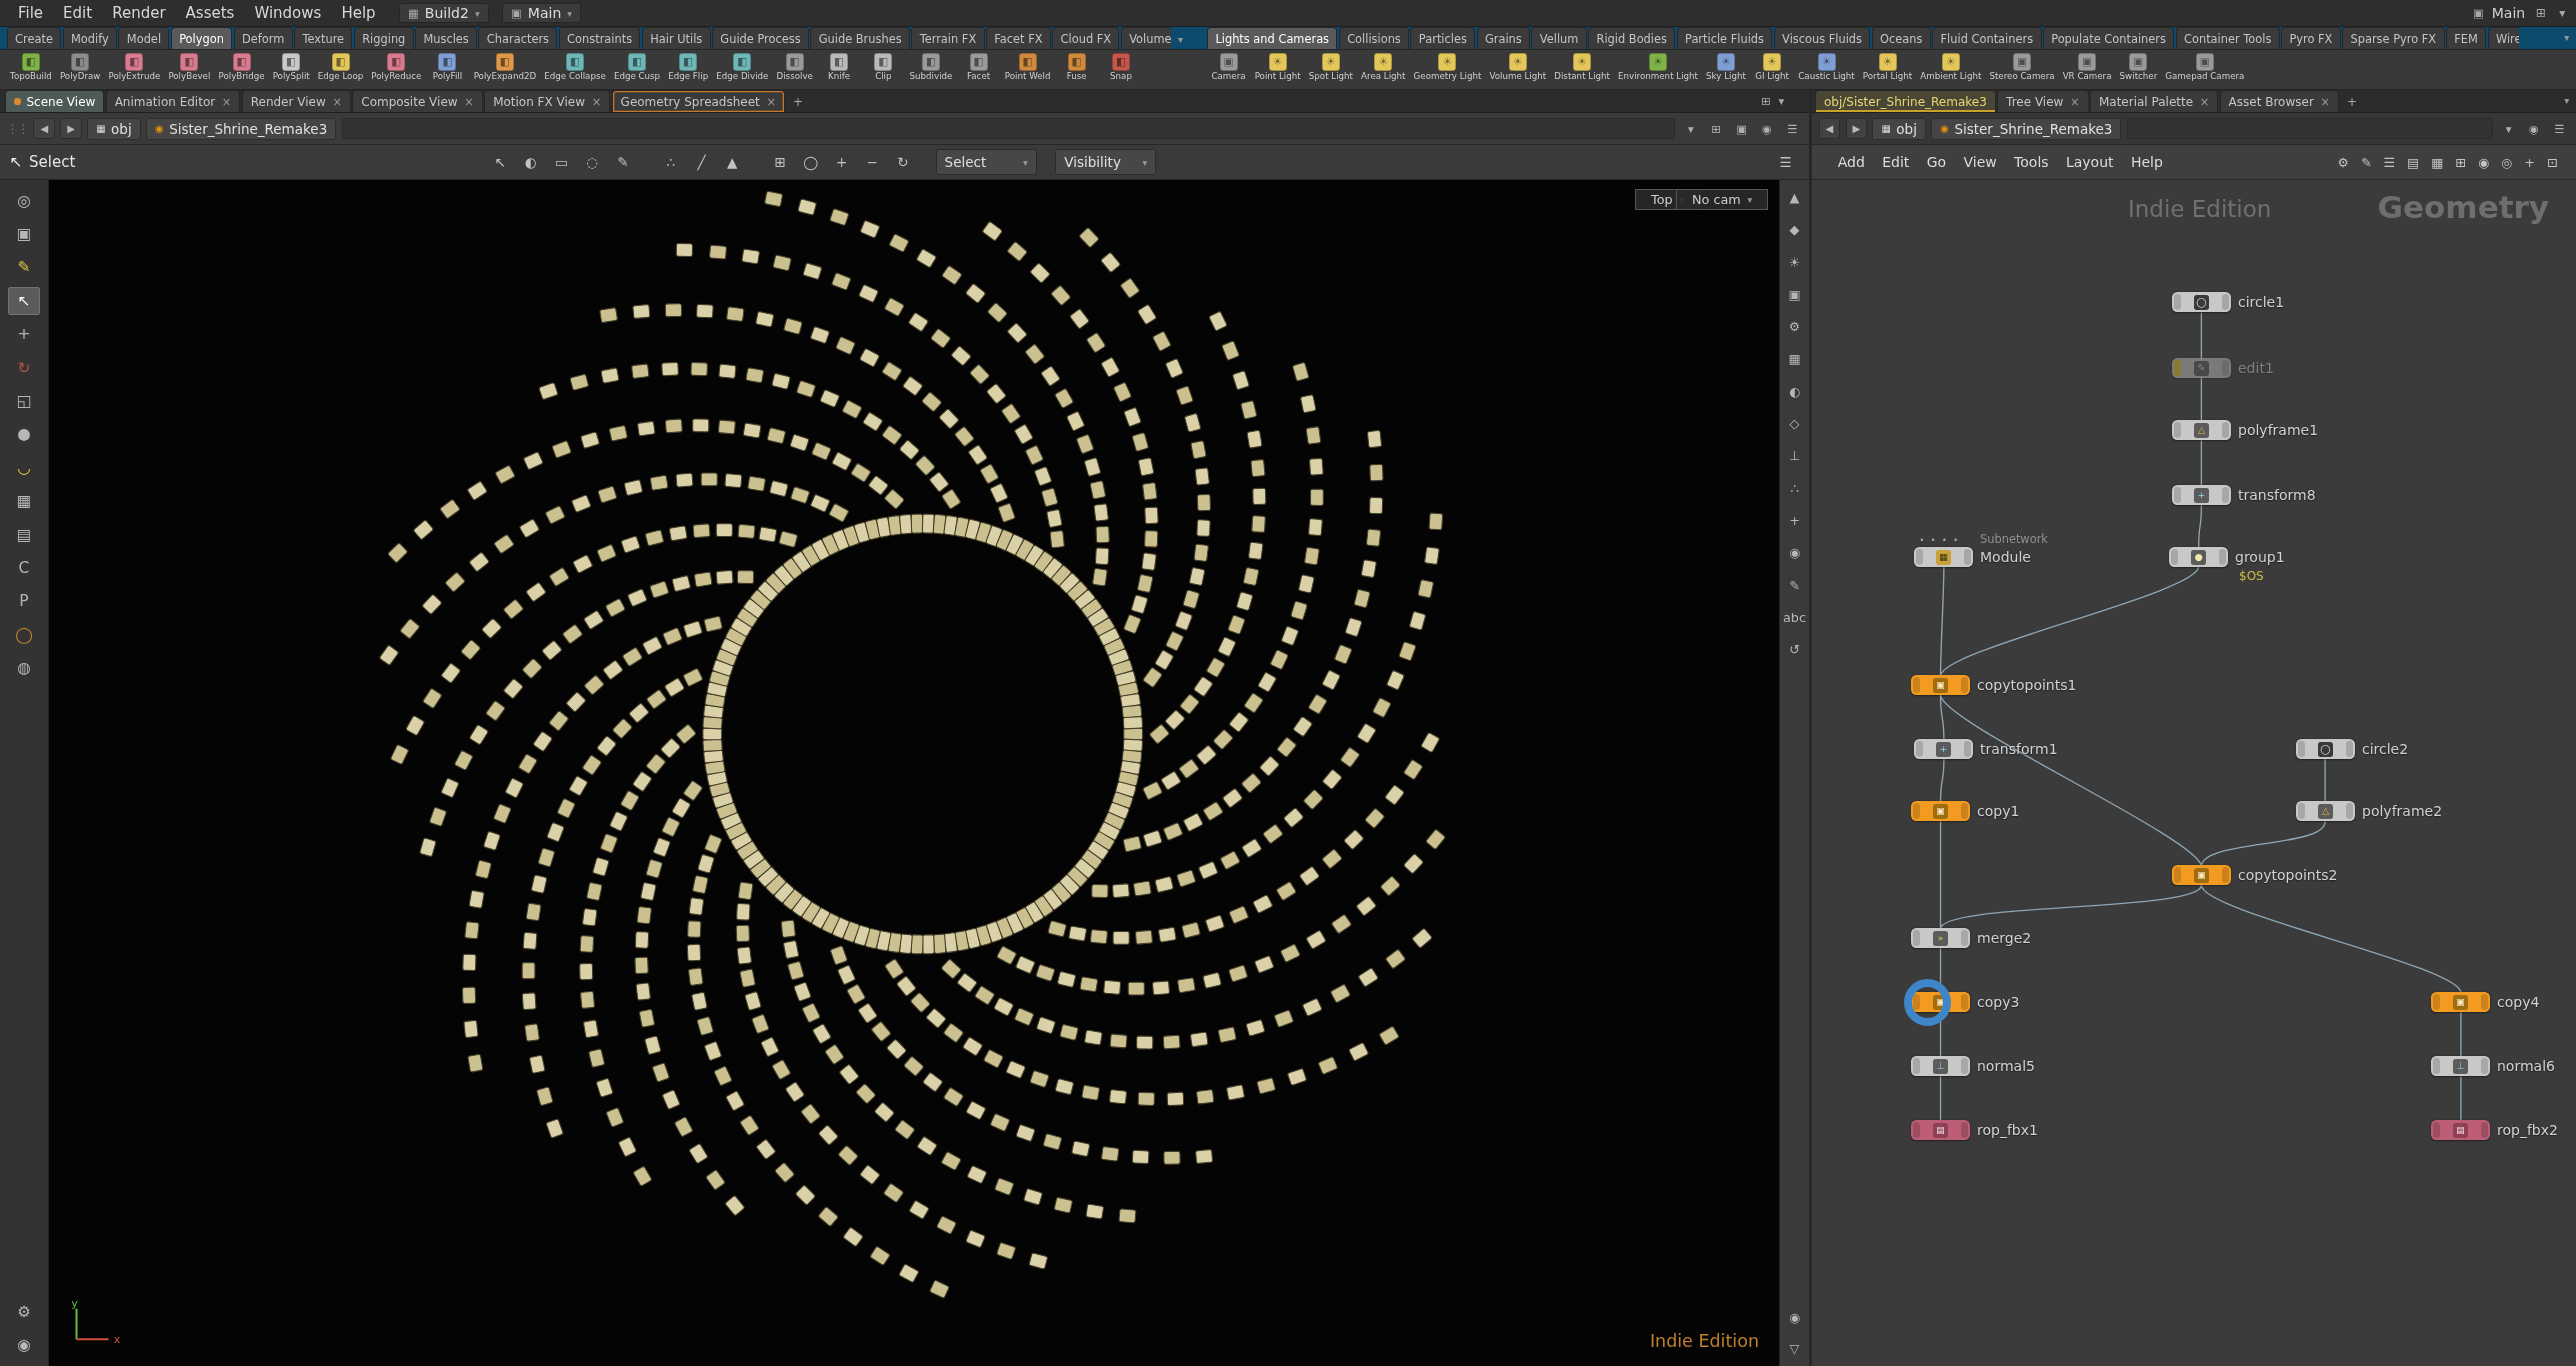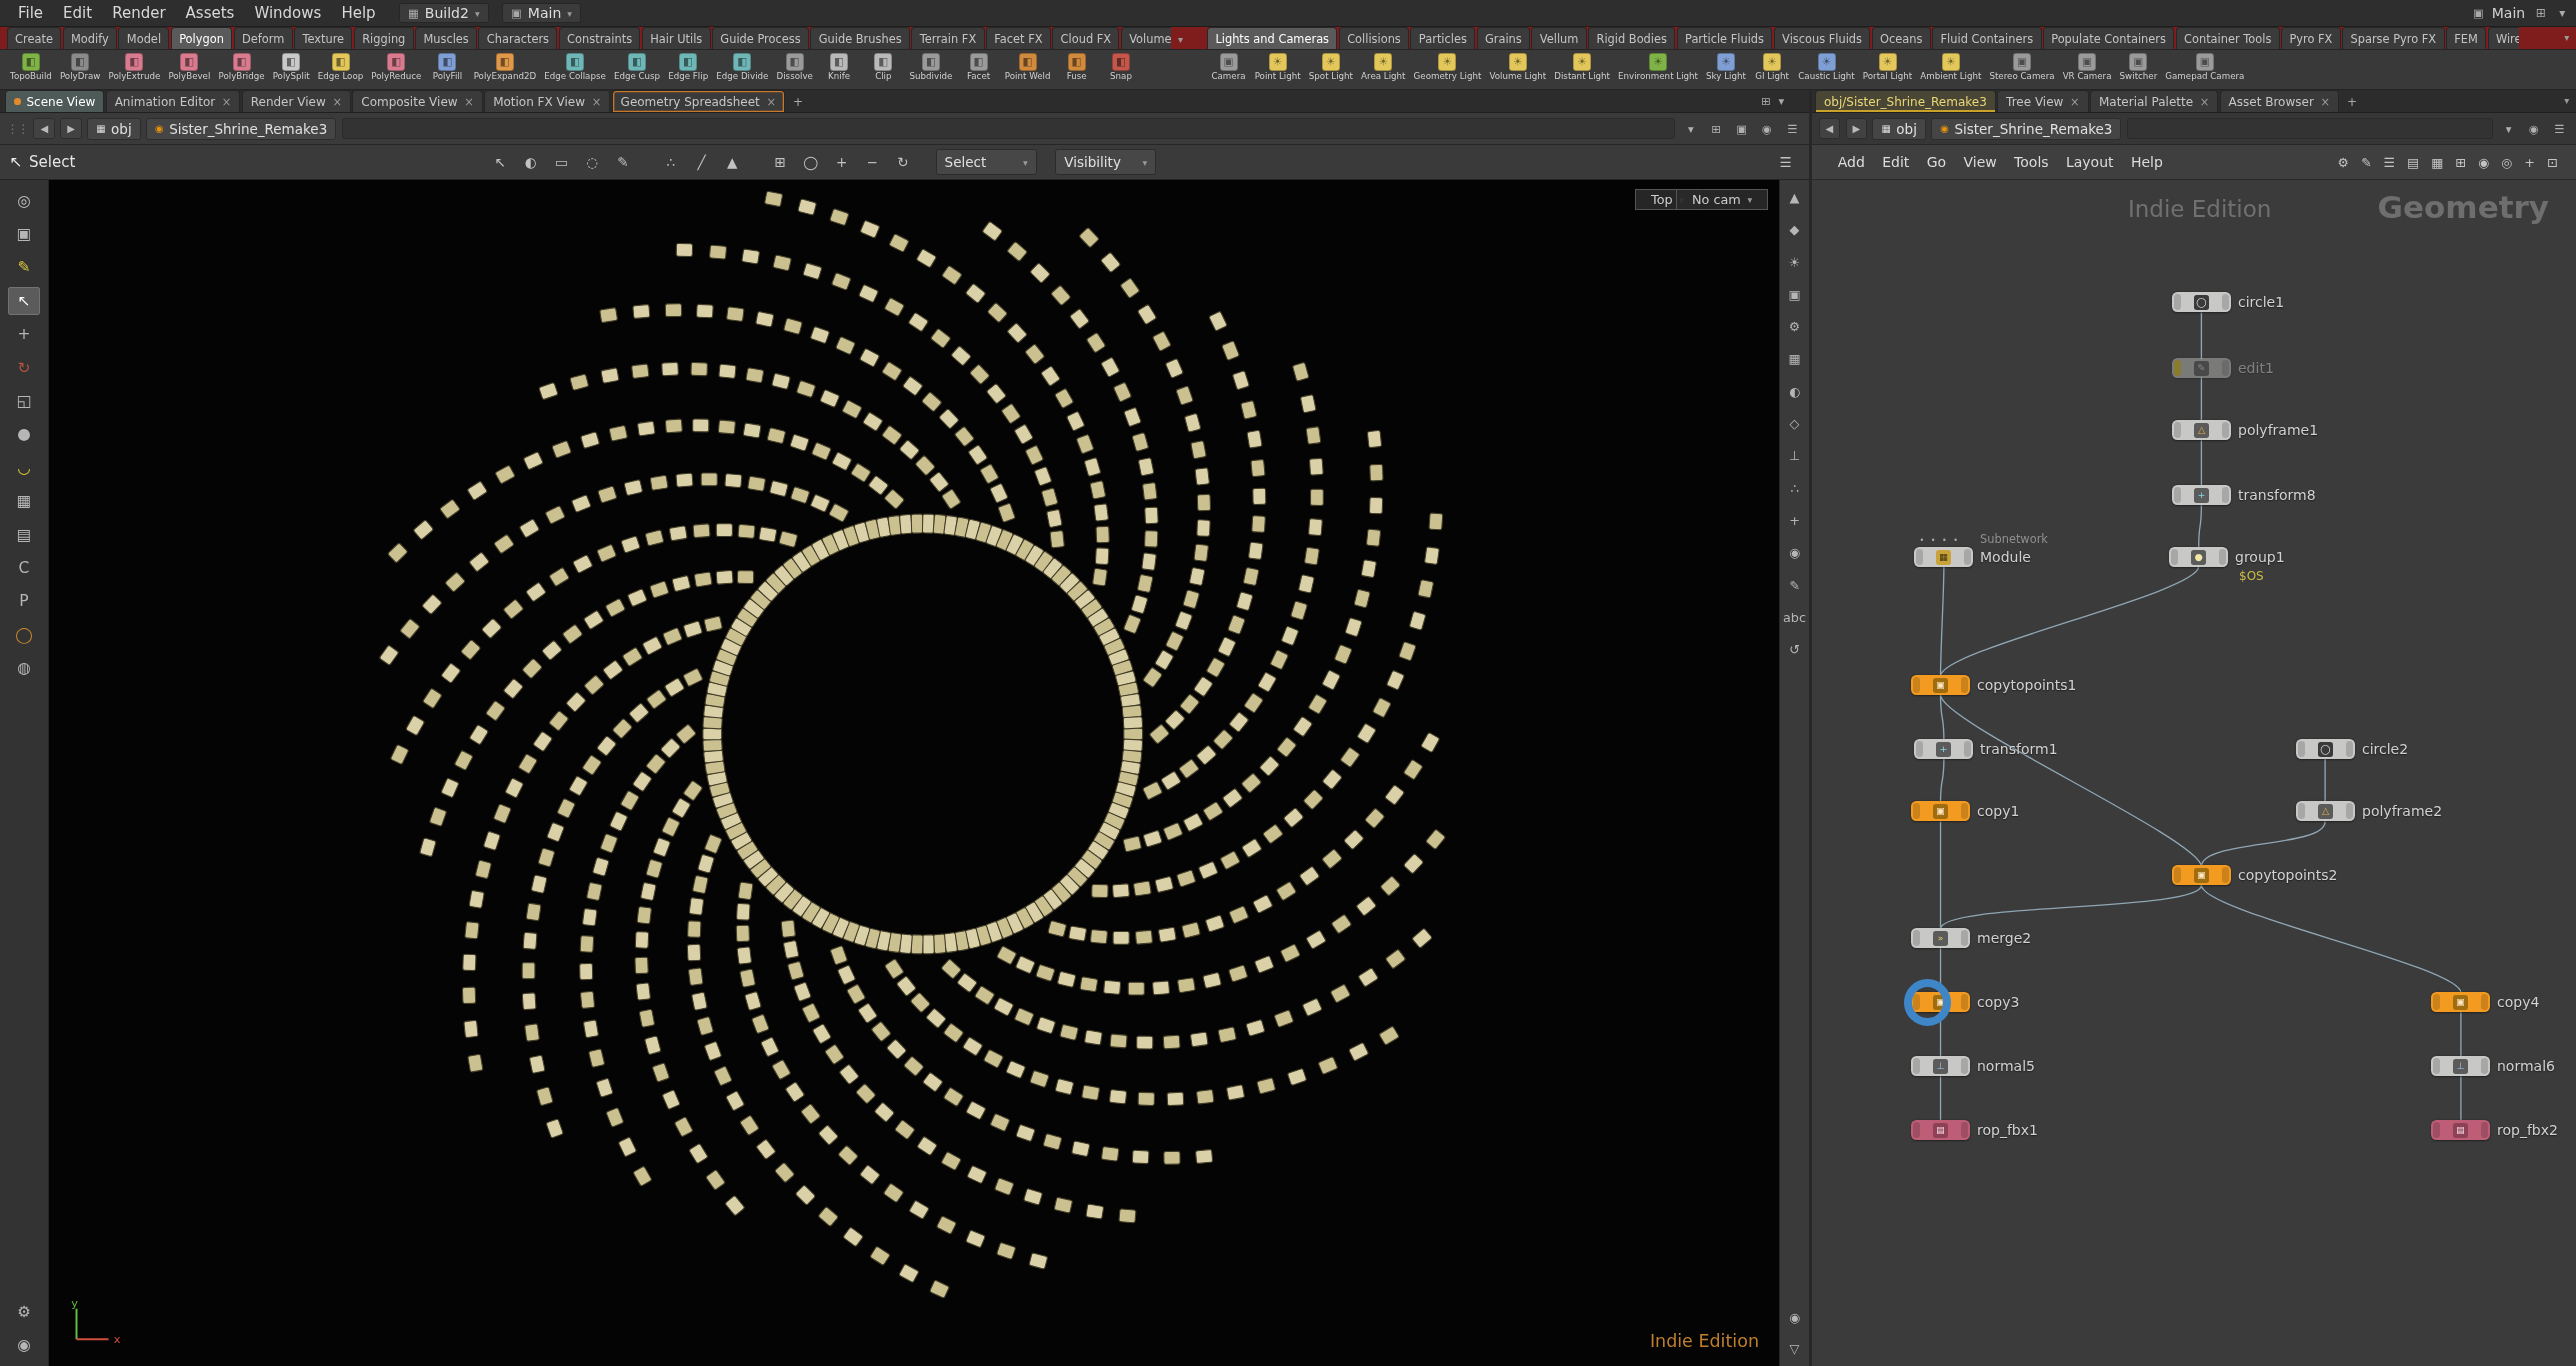--- a/index.html
+++ b/index.html
@@ -10,21 +10,21 @@
 
 #menubar{left:0;top:0;width:2576px;height:27px;background:#2e2e2e;border-bottom:0.7px solid #1e1e1e;padding:0 8px;gap:2.7px}
 #menus{display:flex;align-items:center}
 .menu{padding:0 10px;font-size:15px;color:#d8d8d8;cursor:default}
 .desk{display:flex;align-items:center;gap:6px;background:#3b3b3b;border:0.7px solid #262626;border-radius:2.7px;padding:1.3px 8px;font-size:14px;color:#ddd;margin-left:10.8px}
 .dicon{font-size:11.4px;color:#a8a8a8}
 .arr{font-size:9.4px;color:#9a9a9a}
 .mb-right{display:flex;align-items:center;gap:8px;font-size:14px;color:#d0d0d0}
 .mb-btn{font-size:12px;color:#aaa;padding:0 2.7px}
 
-#shelftabs{left:0;top:27px;width:2576px;height:23px;background:#7f1d1d;border-bottom:0.7px solid #242424;padding-left:6.7px}
+#shelftabs{left:0;top:27px;width:2576px;height:23px;background:#0c4a6e;border-bottom:0.7px solid #242424;padding-left:6.7px}
 .tgroup{display:flex;align-items:flex-end;gap:1.3px;height:100%}
 #shelfTabsL{overflow:hidden;width:1164px}
 #shelfTabsR{position:absolute;left:1207px;bottom:0;overflow:hidden;width:1312px}
 .stab{font-size:11.4px;color:#c4c4c4;background:#3b3b3b;border:0.7px solid #272727;border-bottom:none;border-radius:4px 4px 0 0;padding:3.4px 7.4px;white-space:nowrap}
 .stab.active{background:#5a5a5a;color:#fff}
 .endarrow{position:absolute;right:6.7px;top:5.4px;font-size:10px;color:#9a9a9a}
 .midarrow{position:absolute;left:1178px;top:6.7px;font-size:10px;color:#9a9a9a}
 
 #shelftools{left:0;top:50px;width:2576px;height:40px;background:#393939;border-bottom:0.7px solid #232323;padding-left:6.7px}
 #toolsL{overflow:hidden;width:1157px;align-items:flex-start}

